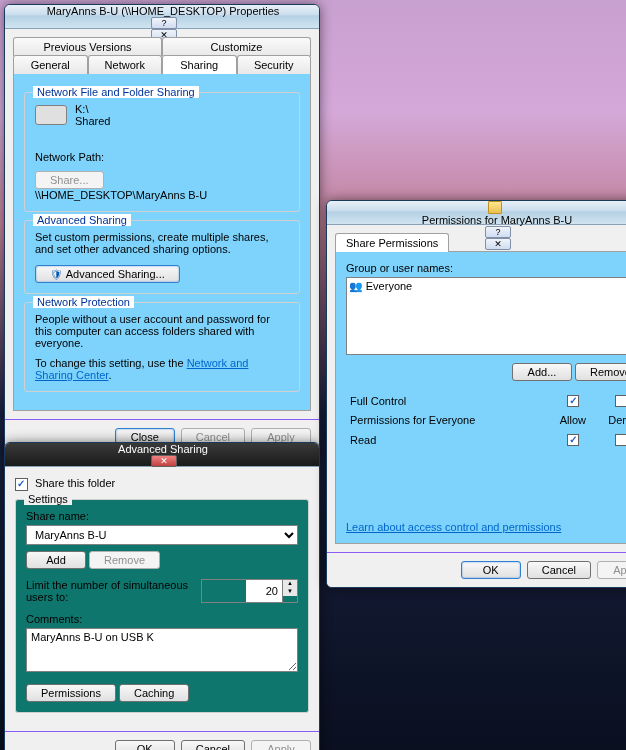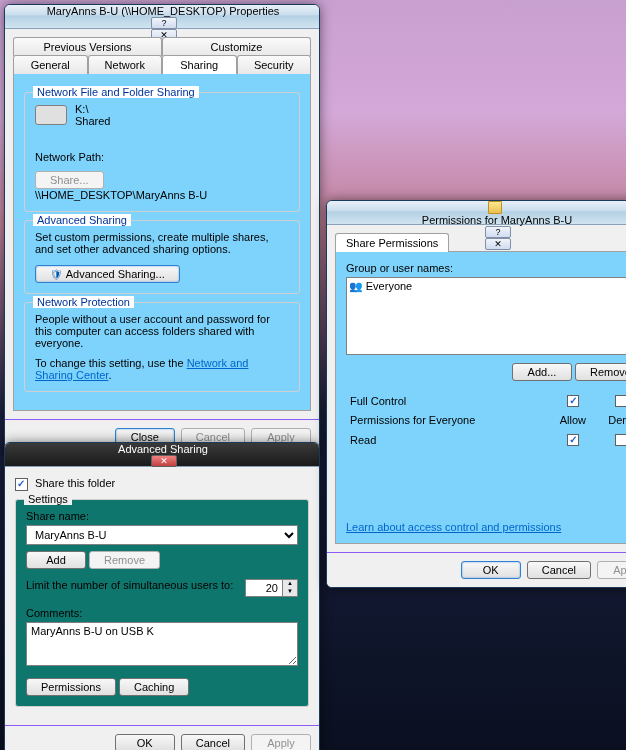--- a/index.html
+++ b/index.html
@@ -73,21 +73,21 @@
 .link { color: #0066cc; text-decoration: underline; cursor:pointer;}
 .drive-icon { width:32px; height:20px; background:#e0e0e0; border:1px solid #808080; border-radius:3px; display:inline-block; vertical-align:middle;}
 .listbox { border:1px solid #808080; background:#fff; }
 .checkbox { width:13px; height:13px; border:1px solid #606060; background:#fff; display:inline-block; vertical-align:middle;}
 .checkbox.checked::after { content:"✓"; color:#2060d0; font-size:10px; font-weight:bold; display:block; line-height:10px; margin-left:1px;}
 .checkbox.small { width:12px; height:12px;}
 select, input[type=text], textarea {
   font-family: inherit; font-size: 11px;
   border: 1px solid #808080; padding: 2px 4px; background:#fff;
 }
-.spinner { display:inline-flex; border:1px solid #808080;}
+.spinner { display:inline-flex; border:1px solid #808080;padding-left:44px;}
 .spinner input { border:none; width:36px; text-align:right; padding:1px 4px;}
 .spinner .arrows { display:flex; flex-direction:column; border-left:1px solid #808080;}
 .spinner .arrows span { font-size:6px; width:14px; height:8px; text-align:center; line-height:7px; background:#e8e8e8;}
 .permtable { width:100%; font-size:11px;}
 .permtable th { font-weight:normal; text-align:center; padding:2px;}
 .permtable th:first-child { text-align:left;}
 .permtable td { padding:3px 2px;}
 .permtable td:first-child { text-align:left;}
 .permtable td:nth-child(2), .permtable td:nth-child(3){ text-align:center;}
 .folder-icon::before { content:""; display:inline-block; width:14px; height:11px; background:linear-gradient(180deg,#ffe890,#e8c050); border:1px solid #c09020; border-radius:1px;}

